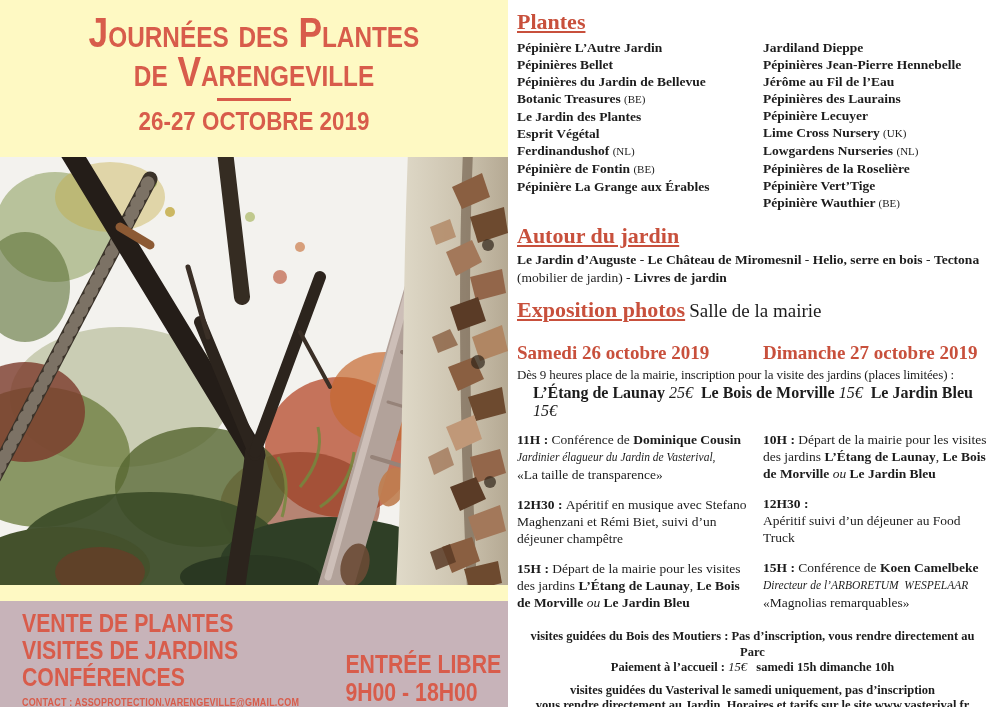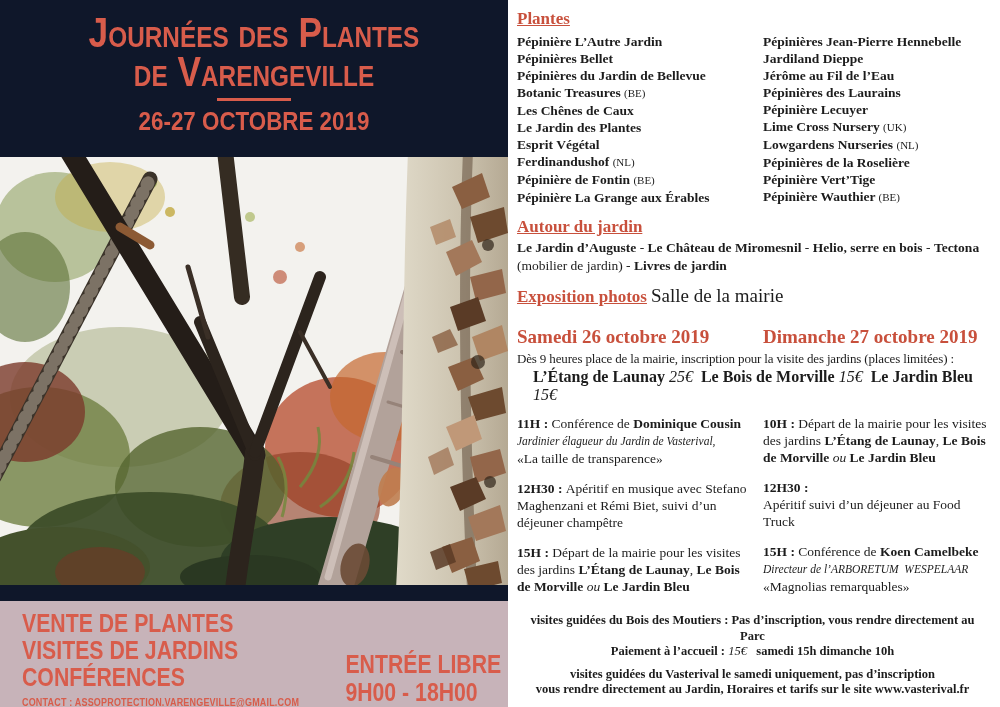--- a/index.html
+++ b/index.html
@@ -1,19 +1,19 @@
 <!DOCTYPE html>
 <html><head>
 <meta charset="utf-8">
 <style>
   html,body{margin:0;padding:0;background:#ffffff;}
   .poster{position:relative;width:1000px;height:707px;background:#ffffff;overflow:hidden;}
 
   
-  .left-panel{position:absolute;left:0;top:0;width:508px;height:707px;background:#0f172a;}
+  .left-panel{position:absolute;left:0;top:0;width:508px;height:707px;background:#fef9c3;}
   .banner{position:absolute;top:0;left:0;width:508px;height:157px;text-align:center;
           color:#d85c4b;font-family:"Liberation Sans",sans-serif;}
   .banner .t-line{font-weight:700;font-size:42px;line-height:39px;font-variant:small-caps;
           transform:scaleX(0.84);transform-origin:center;white-space:nowrap;}
   .banner .t1{padding-top:13px;}
   .banner .rule{width:74px;height:3px;background:#d85c4b;margin:7px auto 5px auto;}
   .banner .date{font-weight:700;font-size:26px;transform:scaleX(0.86);transform-origin:center;white-space:nowrap;}
 
   .photo{position:absolute;top:157px;left:0;width:508px;height:428px;}
   .photo svg{display:block;width:508px;height:428px;}
@@ -29,21 +29,21 @@
   .br-big{font-size:25px;font-weight:700;line-height:28px;transform:scaleX(0.85);
           transform-origin:center;white-space:nowrap;}
   .br-addr{font-size:14px;font-weight:700;line-height:17px;transform:scaleX(0.85);
            transform-origin:center;white-space:nowrap;}
   .br-gap{height:8px;}
 
   
   .right-panel{position:absolute;left:508px;top:0;width:492px;height:707px;background:#ffffff;
         box-sizing:border-box;padding:9px 12px 0 9px;
         font-family:"Liberation Serif",serif;color:#1c1c1c;}
-  .red-h{font-size:17px;font-weight:700;color:#c8503c;text-decoration:underline;margin:0;display:inline-block;}
+  .red-h{font-size:22px;font-weight:700;color:#c8503c;text-decoration:underline;margin:0;display:inline-block;}
   .cols{display:flex;margin-top:4px;}
   .colA{width:246px;}
   .colB{flex:1;}
   ul.nlist{margin:0;padding:0;}
   ul.nlist li{list-style:none;font-size:13.5px;line-height:17px;white-space:nowrap;}
   .runs{white-space:pre-wrap;}
   .b{font-weight:700;}
   .i{font-style:italic;}
   .ip{font-style:italic;}
   .ism{font-style:italic;font-size:11.5px;}
@@ -201,30 +201,29 @@
   <div class="right-panel">
 
     <h2 class="red-h">Plantes</h2>
 
     <div class="cols">
       <ul class="nlist colA">
         <li class="runs"><span class="b">Pépinière L’Autre Jardin</span></li>
         <li class="runs"><span class="b">Pépinières Bellet</span></li>
         <li class="runs"><span class="b">Pépinières du Jardin de Bellevue</span></li>
         <li class="runs"><span class="b">Botanic Treasures </span><span class="paren">(BE)</span></li>
-        <li class="runs"><span class="b">Les Chênes de Caux</span></li>
         <li class="runs"><span class="b">Le Jardin des Plantes</span></li>
         <li class="runs"><span class="b">Esprit Végétal</span></li>
         <li class="runs"><span class="b">Ferdinandushof </span><span class="paren">(NL)</span></li>
         <li class="runs"><span class="b">Pépinière de Fontin </span><span class="paren">(BE)</span></li>
         <li class="runs"><span class="b">Pépinière La Grange aux Érables</span></li>
       </ul>
       <ul class="nlist colB">
+        <li class="runs"><span class="b">Jardiland Dieppe</span></li>
         <li class="runs"><span class="b">Pépinières Jean-Pierre Hennebelle</span></li>
-        <li class="runs"><span class="b">Jardiland Dieppe</span></li>
         <li class="runs"><span class="b">Jérôme au Fil de l’Eau</span></li>
         <li class="runs"><span class="b">Pépinières des Laurains</span></li>
         <li class="runs"><span class="b">Pépinière Lecuyer</span></li>
         <li class="runs"><span class="b">Lime Cross Nursery </span><span class="paren">(UK)</span></li>
         <li class="runs"><span class="b">Lowgardens Nurseries </span><span class="paren">(NL)</span></li>
         <li class="runs"><span class="b">Pépinières de la Roselière</span></li>
         <li class="runs"><span class="b">Pépinière Vert’Tige</span></li>
         <li class="runs"><span class="b">Pépinière Wauthier </span><span class="paren">(BE)</span></li>
       </ul>
     </div>

